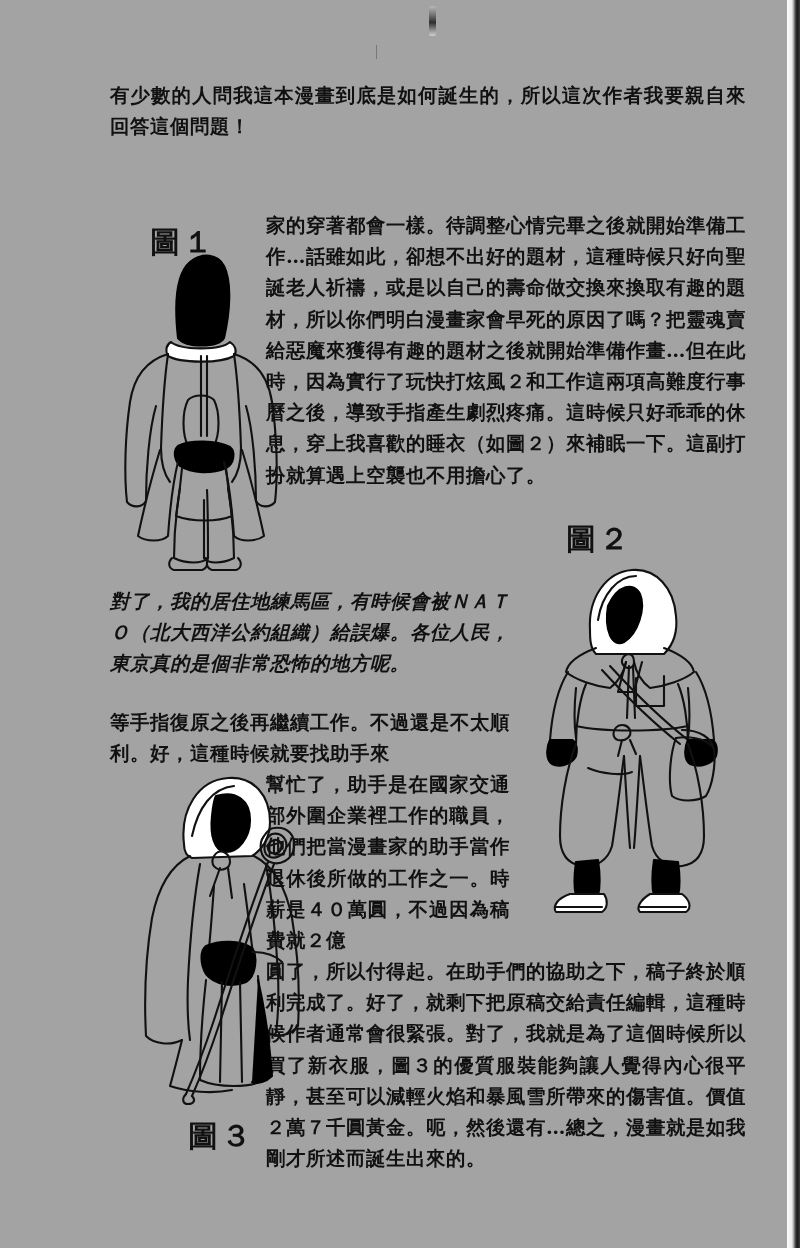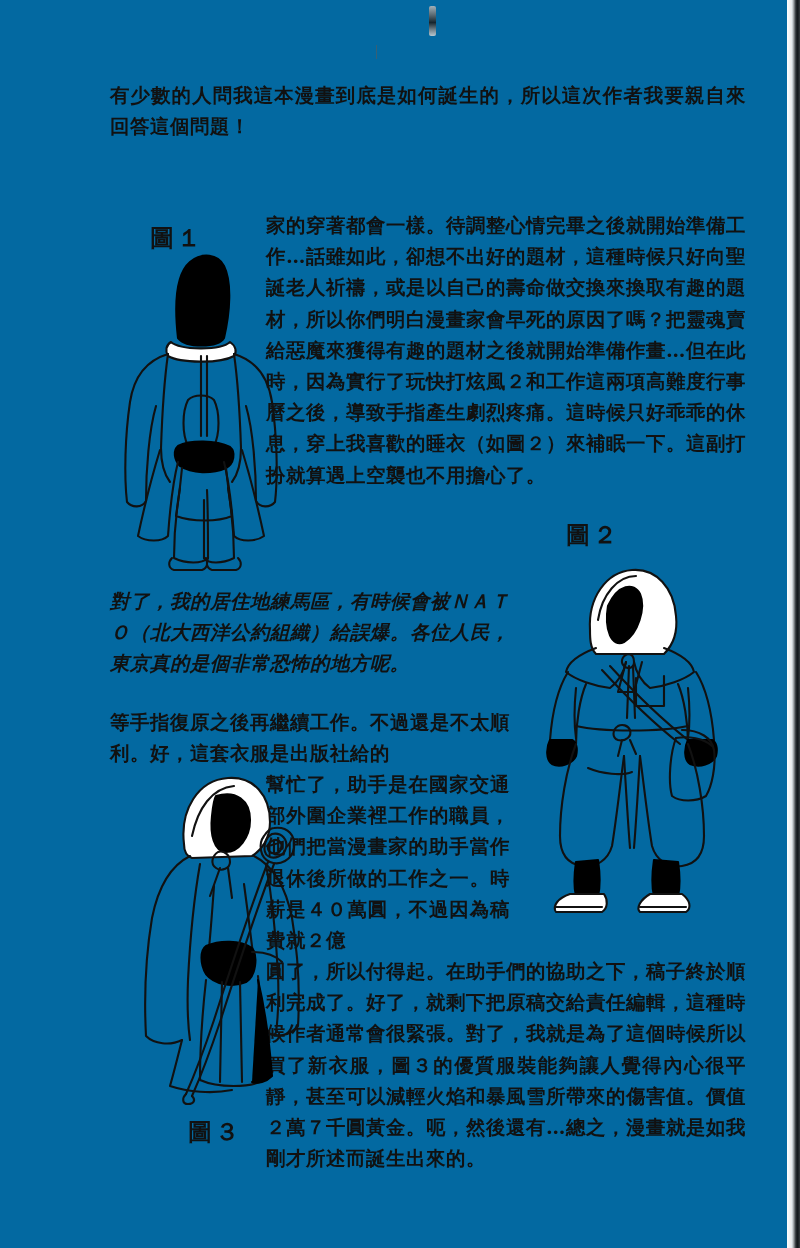--- a/index.html
+++ b/index.html
@@ -2,21 +2,21 @@
 <html><head>
 <meta charset="utf-8">
 <style>
   html,body{margin:0;padding:0;background:#fff;}
   body{
     width:800px;height:1248px;position:relative;overflow:hidden;
     font-family:"DejaVu Sans","Liberation Sans",sans-serif;
     background:#fefefe;
   }
   .page{
-    position:absolute;inset:0;background:#0369a1;
+    position:absolute;inset:0;background:#a3a3a3;
   }
   
   .scan-edge{
     position:absolute;top:0;right:0;width:9px;height:100%;
     background:linear-gradient(to right,#ffffff 0%,#cfcfcf 20%,#2a2a2a 55%,#111 75%,#3a3a3a 100%);
     opacity:.95;
   }
   .scan-edge-inner{
     position:absolute;top:0;right:9px;width:4px;height:100%;
     background:linear-gradient(to right,#ffffff,#ededed);
@@ -49,21 +49,21 @@
   #para-body-wrap{left:266px;top:210px;width:480px;}
   #para-nato{left:110px;top:586px;width:400px;font-style:italic;}
   #para-resume{left:110px;top:707px;width:400px;}
   #para-assist-narrow{left:266px;top:769px;width:244px;}
   #para-assist-wide{left:266px;top:956px;width:480px;}
 
   
   .fig-label{
     position:absolute;
     font-family:Liberation Mono, monospace;
-    font-weight:700;color:#111;font-size:24px;letter-spacing:3px;
+    font-weight:700;color:#111;font-size:30px;letter-spacing:3px;
   }
   #fig1-label{left:150px;top:222px;}
   #fig2-label{left:566px;top:519px;}
   #fig3-label{left:188px;top:1100px;margin-top:16px;}
 
   
   .fig{position:absolute;}
   #fig1{left:108px;top:250px;width:200px;height:330px;}
   #fig2{left:532px;top:558px;width:200px;height:362px;}
   #fig3{left:140px;top:768px;width:182px;height:338px;}
@@ -79,21 +79,21 @@
   <div class="top-smudge"></div>
   <div class="top-tick"></div>
 
   <div class="txt" id="para-intro">有少數的人問我這本漫畫到底是如何誕生的，所以這次作者我要親自來回答這個問題！</div>
 
 
   <div class="txt" id="para-body-wrap">家的穿著都會一樣。待調整心情完畢之後就開始準備工作…話雖如此，卻想不出好的題材，這種時候只好向聖誕老人祈禱，或是以自己的壽命做交換來換取有趣的題材，所以你們明白漫畫家會早死的原因了嗎？把靈魂賣給惡魔來獲得有趣的題材之後就開始準備作畫…但在此時，因為實行了玩快打炫風２和工作這兩項高難度行事曆之後，導致手指產生劇烈疼痛。這時候只好乖乖的休息，穿上我喜歡的睡衣（如圖２）來補眠一下。這副打扮就算遇上空襲也不用擔心了。</div>
 
   <div class="txt" id="para-nato">對了，我的居住地練馬區，有時候會被ＮＡＴＯ（北大西洋公約組織）給誤爆。各位人民，東京真的是個非常恐怖的地方呢。</div>
 
-  <div class="txt" id="para-resume">等手指復原之後再繼續工作。不過還是不太順利。好，這套衣服是出版社給的</div>
+  <div class="txt" id="para-resume">等手指復原之後再繼續工作。不過還是不太順利。好，這種時候就要找助手來</div>
 
   <div class="txt" id="para-assist-narrow">幫忙了，助手是在國家交通部外圍企業裡工作的職員，他們把當漫畫家的助手當作退休後所做的工作之一。時薪是４０萬圓，不過因為稿費就２億</div>
 
   <div class="txt" id="para-assist-wide">圓了，所以付得起。在助手們的協助之下，稿子終於順利完成了。好了，就剩下把原稿交給責任編輯，這種時候作者通常會很緊張。對了，我就是為了這個時候所以買了新衣服，圖３的優質服裝能夠讓人覺得內心很平靜，甚至可以減輕火焰和暴風雪所帶來的傷害值。價值２萬７千圓黃金。呃，然後還有…總之，漫畫就是如我剛才所述而誕生出來的。</div>
 
   <div class="fig-label" id="fig1-label">圖１</div>
   <div class="fig-label" id="fig2-label">圖２</div>
   <div class="fig-label" id="fig3-label">圖３</div>
 
   <div class="fig" id="fig1">

